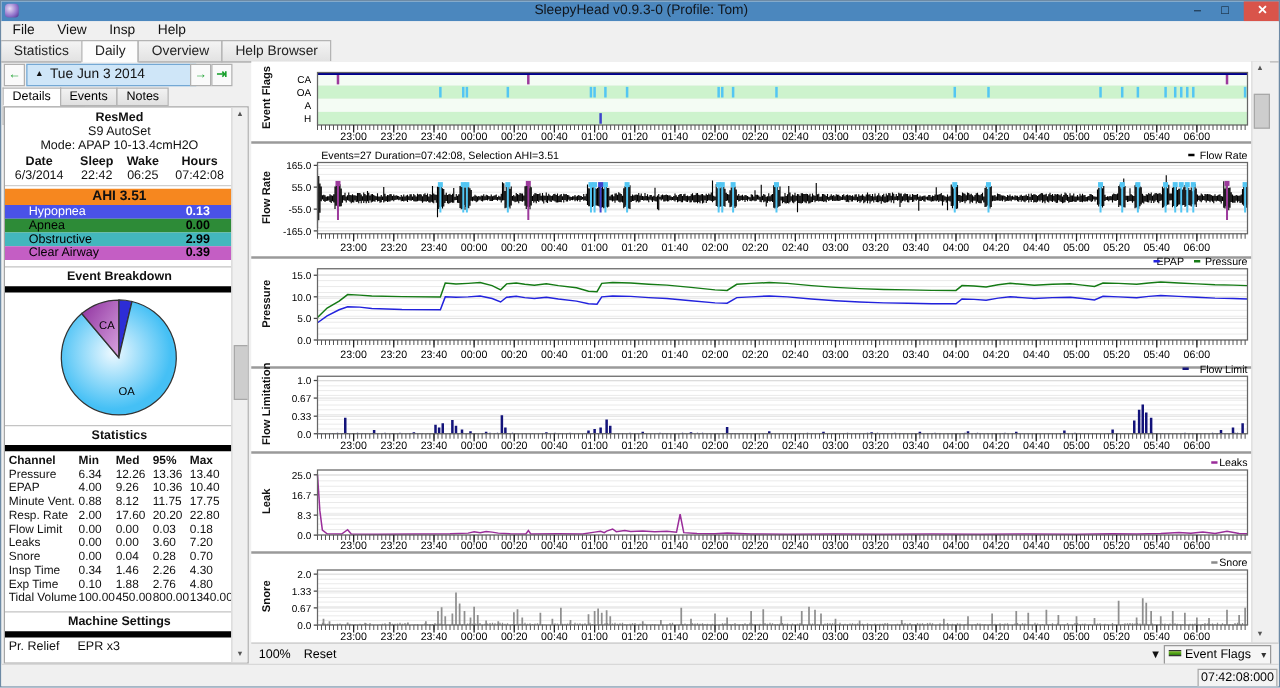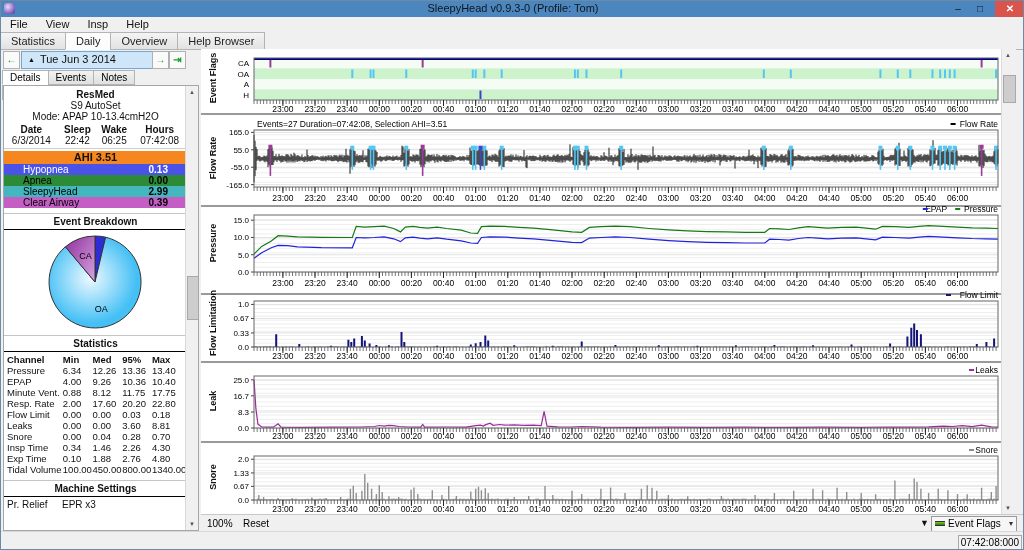--- a/index.html
+++ b/index.html
@@ -40,21 +40,21 @@
   .ctr{text-align:center;}
   .bold{font-weight:bold;}
   .mach{line-height:11px;margin-top:3px;}
   table.mini{border-collapse:collapse;width:100%;font-size:10px;}
   table.mini td,table.mini th{padding:0;text-align:center;font-size:10px;}
   .sumwrap{border-bottom:1px solid #cfcfcf;padding-bottom:2px;margin-top:2px;}
   .ahi-banner{height:13px;line-height:13px;text-align:center;font-weight:bold;font-size:11px;margin-top:2px;}
   .evrow{height:11px;line-height:11px;font-size:10px;position:relative;}
   .evrow .lbl{position:absolute;left:19px;}
   .evrow .val{position:absolute;right:19px;font-weight:bold;}
-  .sec-head{margin-top:5px;border-top:1px solid #c4c4c4;border-bottom:1px solid #000000;
+  .sec-head{margin-top:5px;border-top:1px solid #c4c4c4;border-bottom:5px solid #000000;
        padding:2px 0;text-align:center;font-weight:bold;font-size:10px;}
   .sec-head.noline-b{border-bottom:none;}
   table.stats{border-collapse:collapse;width:100%;font-size:9.5px;margin-top:2px;}
   table.stats td{padding:0;height:10px;white-space:nowrap;}
   .sb-scroll{position:absolute;right:0;top:0;width:12px;height:444px;background:#f0f0f0;border-left:1px solid #d8d8d8;}
   .sb-thumb{position:absolute;left:1px;width:10px;background:#cdcdcd;border:1px solid #a8a8a8;}
   .scroll-arrow{position:absolute;left:0;width:12px;height:12px;font-size:6px;line-height:12px;
        text-align:center;color:#555;}
   
   .charts{position:absolute;left:200px;top:48px;width:800px;height:465px;background:#fff;}
@@ -130,21 +130,21 @@
     <div id="event-rows">
         <div class="evrow" style="background: rgb(74, 82, 232); color: rgb(255, 255, 255);">
           <span class="lbl">Hypopnea</span>
           <span class="val">0.13</span>
         </div>
         <div class="evrow" style="background: rgb(45, 139, 55); color: rgb(0, 0, 0);">
           <span class="lbl">Apnea</span>
           <span class="val">0.00</span>
         </div>
         <div class="evrow" style="background: rgb(67, 183, 189); color: rgb(0, 0, 0);">
-          <span class="lbl">SleepyHead</span>
+          <span class="lbl">Obstructive</span>
           <span class="val">2.99</span>
         </div>
         <div class="evrow" style="background: rgb(196, 94, 196); color: rgb(0, 0, 0);">
           <span class="lbl">Clear Airway</span>
           <span class="val">0.39</span>
         </div>
       </div>
     <div class="sec-head">Event Breakdown</div>
     <div class="ctr"><svg id="pie" width="183" height="103">
           <defs>
@@ -206,21 +206,21 @@
             <td style="padding-left: 0px;">0.00</td>
             <td style="padding-left: 0px;">0.00</td>
             <td style="padding-left: 0px;">0.03</td>
             <td style="padding-left: 0px;">0.18</td>
           </tr>
           <tr>
             <td style="padding-left: 3px;">Leaks</td>
             <td style="padding-left: 0px;">0.00</td>
             <td style="padding-left: 0px;">0.00</td>
             <td style="padding-left: 0px;">3.60</td>
-            <td style="padding-left: 0px;">8.81</td>
+            <td style="padding-left: 0px;">7.20</td>
           </tr>
           <tr>
             <td style="padding-left: 3px;">Snore</td>
             <td style="padding-left: 0px;">0.00</td>
             <td style="padding-left: 0px;">0.04</td>
             <td style="padding-left: 0px;">0.28</td>
             <td style="padding-left: 0px;">0.70</td>
           </tr>
           <tr>
             <td style="padding-left: 3px;">Insp Time</td>

